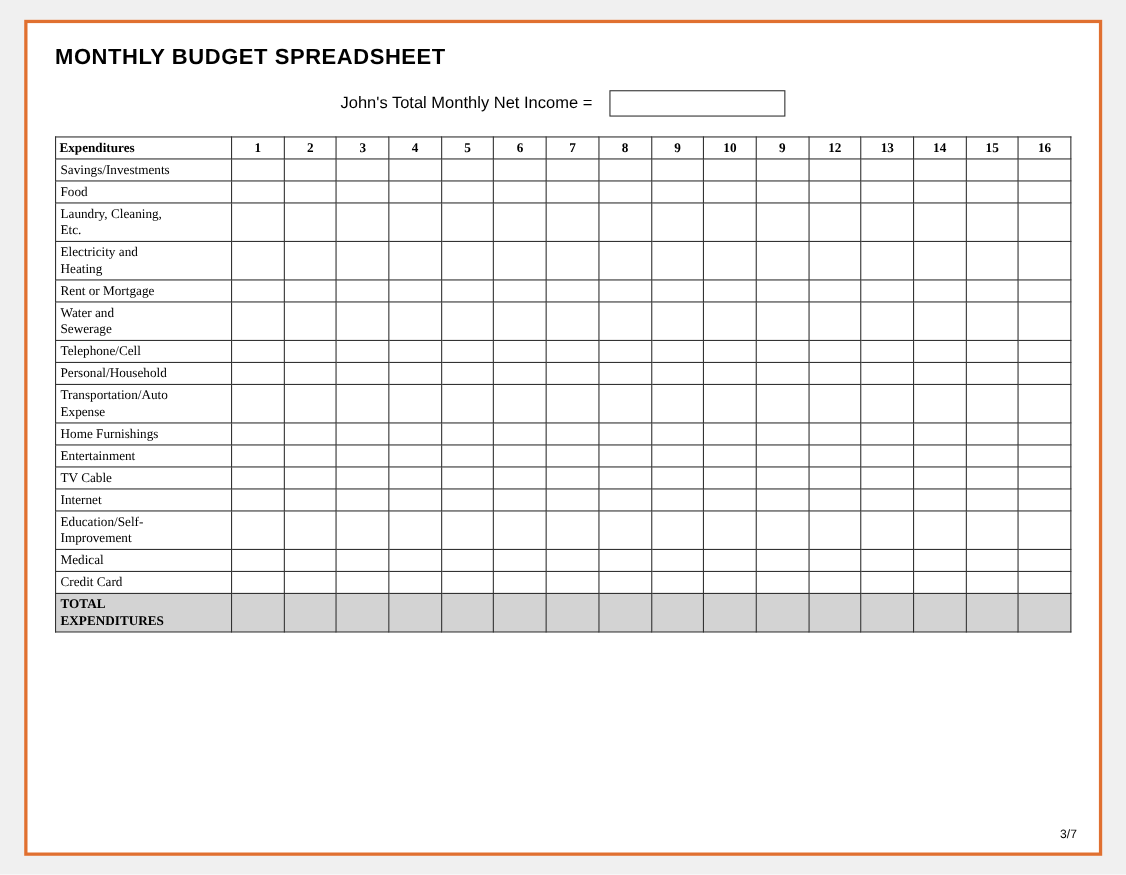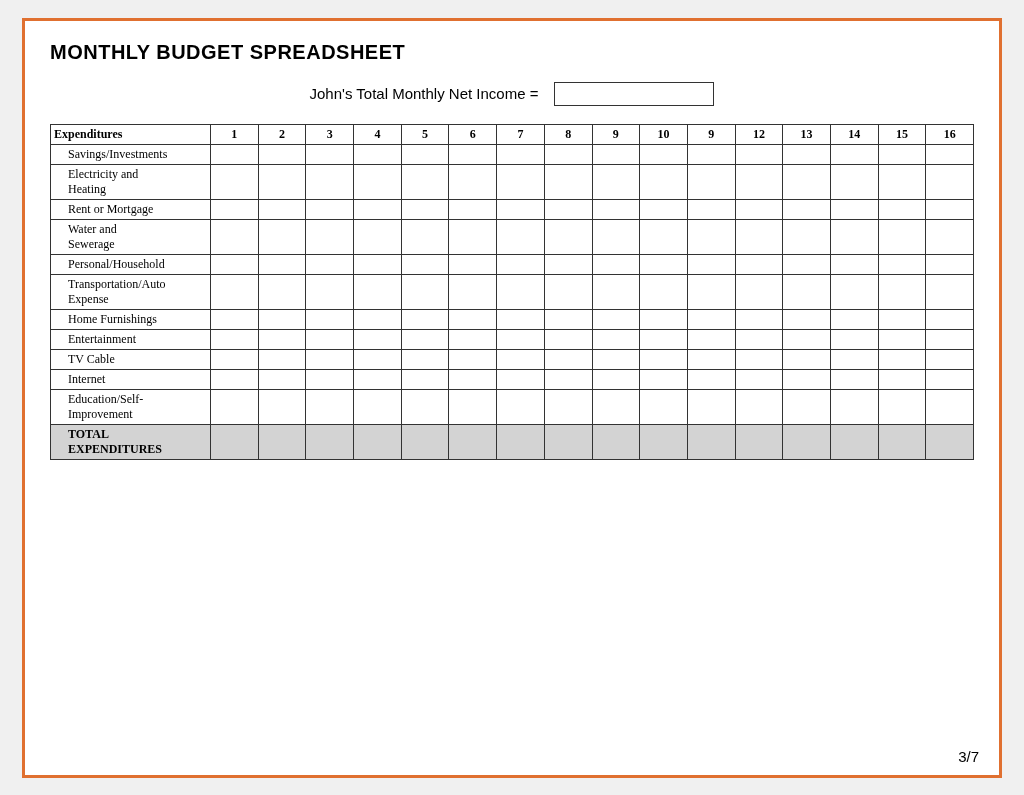--- a/index.html
+++ b/index.html
@@ -63,40 +63,40 @@
     .col-expenditures {
       text-align: left;
       font-weight: bold;
       background: white;
       width: 160px;
       min-width: 160px;
     }
     td.label-cell {
       text-align: left;
       font-weight: normal;
-      padding-left: 17px;
+      padding-left: 4px;
       min-height: 20px;
     }
     td.data-cell {
       background: white;
       min-width: 38px;
       height: 20px;
     }
     tr.total-row td {
       background: #d3d3d3;
       font-weight: bold;
     }
     tr.total-row td.label-cell {
       background: #d3d3d3;
     }
     .page-number {
       position: absolute;
       bottom: 10px;
       right: 20px;
-      font-size: 15px;
+      font-size: 11px;
     }
   </style>
 </head>
 <body>
 
 <div class="page">
   <div class="title">MONTHLY BUDGET SPREADSHEET</div>
 
   <div class="income-row">
     <span class="income-label">John's Total Monthly Net Income =</span>
@@ -139,20 +139,58 @@
           <td class="data-cell"></td>
           <td class="data-cell"></td>
           <td class="data-cell"></td>
           <td class="data-cell"></td>
           <td class="data-cell"></td>
           <td class="data-cell"></td>
           <td class="data-cell"></td>
           <td class="data-cell"></td>
         </tr>
         <tr>
+          <td class="label-cell">Food</td>
+          <td class="data-cell"></td>
+          <td class="data-cell"></td>
+          <td class="data-cell"></td>
+          <td class="data-cell"></td>
+          <td class="data-cell"></td>
+          <td class="data-cell"></td>
+          <td class="data-cell"></td>
+          <td class="data-cell"></td>
+          <td class="data-cell"></td>
+          <td class="data-cell"></td>
+          <td class="data-cell"></td>
+          <td class="data-cell"></td>
+          <td class="data-cell"></td>
+          <td class="data-cell"></td>
+          <td class="data-cell"></td>
+          <td class="data-cell"></td>
+        </tr>
+        <tr>
+          <td class="label-cell">Laundry, Cleaning,<br>Etc.</td>
+          <td class="data-cell"></td>
+          <td class="data-cell"></td>
+          <td class="data-cell"></td>
+          <td class="data-cell"></td>
+          <td class="data-cell"></td>
+          <td class="data-cell"></td>
+          <td class="data-cell"></td>
+          <td class="data-cell"></td>
+          <td class="data-cell"></td>
+          <td class="data-cell"></td>
+          <td class="data-cell"></td>
+          <td class="data-cell"></td>
+          <td class="data-cell"></td>
+          <td class="data-cell"></td>
+          <td class="data-cell"></td>
+          <td class="data-cell"></td>
+        </tr>
+        <tr>
           <td class="label-cell">Electricity and<br>Heating</td>
           <td class="data-cell"></td>
           <td class="data-cell"></td>
           <td class="data-cell"></td>
           <td class="data-cell"></td>
           <td class="data-cell"></td>
           <td class="data-cell"></td>
           <td class="data-cell"></td>
           <td class="data-cell"></td>
           <td class="data-cell"></td>
@@ -196,20 +234,39 @@
           <td class="data-cell"></td>
           <td class="data-cell"></td>
           <td class="data-cell"></td>
           <td class="data-cell"></td>
           <td class="data-cell"></td>
           <td class="data-cell"></td>
           <td class="data-cell"></td>
           <td class="data-cell"></td>
         </tr>
         <tr>
+          <td class="label-cell">Telephone/Cell</td>
+          <td class="data-cell"></td>
+          <td class="data-cell"></td>
+          <td class="data-cell"></td>
+          <td class="data-cell"></td>
+          <td class="data-cell"></td>
+          <td class="data-cell"></td>
+          <td class="data-cell"></td>
+          <td class="data-cell"></td>
+          <td class="data-cell"></td>
+          <td class="data-cell"></td>
+          <td class="data-cell"></td>
+          <td class="data-cell"></td>
+          <td class="data-cell"></td>
+          <td class="data-cell"></td>
+          <td class="data-cell"></td>
+          <td class="data-cell"></td>
+        </tr>
+        <tr>
           <td class="label-cell">Personal/Household</td>
           <td class="data-cell"></td>
           <td class="data-cell"></td>
           <td class="data-cell"></td>
           <td class="data-cell"></td>
           <td class="data-cell"></td>
           <td class="data-cell"></td>
           <td class="data-cell"></td>
           <td class="data-cell"></td>
           <td class="data-cell"></td>
@@ -311,20 +368,58 @@
           <td class="data-cell"></td>
           <td class="data-cell"></td>
           <td class="data-cell"></td>
           <td class="data-cell"></td>
           <td class="data-cell"></td>
           <td class="data-cell"></td>
           <td class="data-cell"></td>
         </tr>
         <tr>
           <td class="label-cell">Education/Self-<br>Improvement</td>
+          <td class="data-cell"></td>
+          <td class="data-cell"></td>
+          <td class="data-cell"></td>
+          <td class="data-cell"></td>
+          <td class="data-cell"></td>
+          <td class="data-cell"></td>
+          <td class="data-cell"></td>
+          <td class="data-cell"></td>
+          <td class="data-cell"></td>
+          <td class="data-cell"></td>
+          <td class="data-cell"></td>
+          <td class="data-cell"></td>
+          <td class="data-cell"></td>
+          <td class="data-cell"></td>
+          <td class="data-cell"></td>
+          <td class="data-cell"></td>
+        </tr>
+        <tr>
+          <td class="label-cell">Medical</td>
+          <td class="data-cell"></td>
+          <td class="data-cell"></td>
+          <td class="data-cell"></td>
+          <td class="data-cell"></td>
+          <td class="data-cell"></td>
+          <td class="data-cell"></td>
+          <td class="data-cell"></td>
+          <td class="data-cell"></td>
+          <td class="data-cell"></td>
+          <td class="data-cell"></td>
+          <td class="data-cell"></td>
+          <td class="data-cell"></td>
+          <td class="data-cell"></td>
+          <td class="data-cell"></td>
+          <td class="data-cell"></td>
+          <td class="data-cell"></td>
+        </tr>
+        <tr>
+          <td class="label-cell">Credit Card</td>
           <td class="data-cell"></td>
           <td class="data-cell"></td>
           <td class="data-cell"></td>
           <td class="data-cell"></td>
           <td class="data-cell"></td>
           <td class="data-cell"></td>
           <td class="data-cell"></td>
           <td class="data-cell"></td>
           <td class="data-cell"></td>
           <td class="data-cell"></td>

